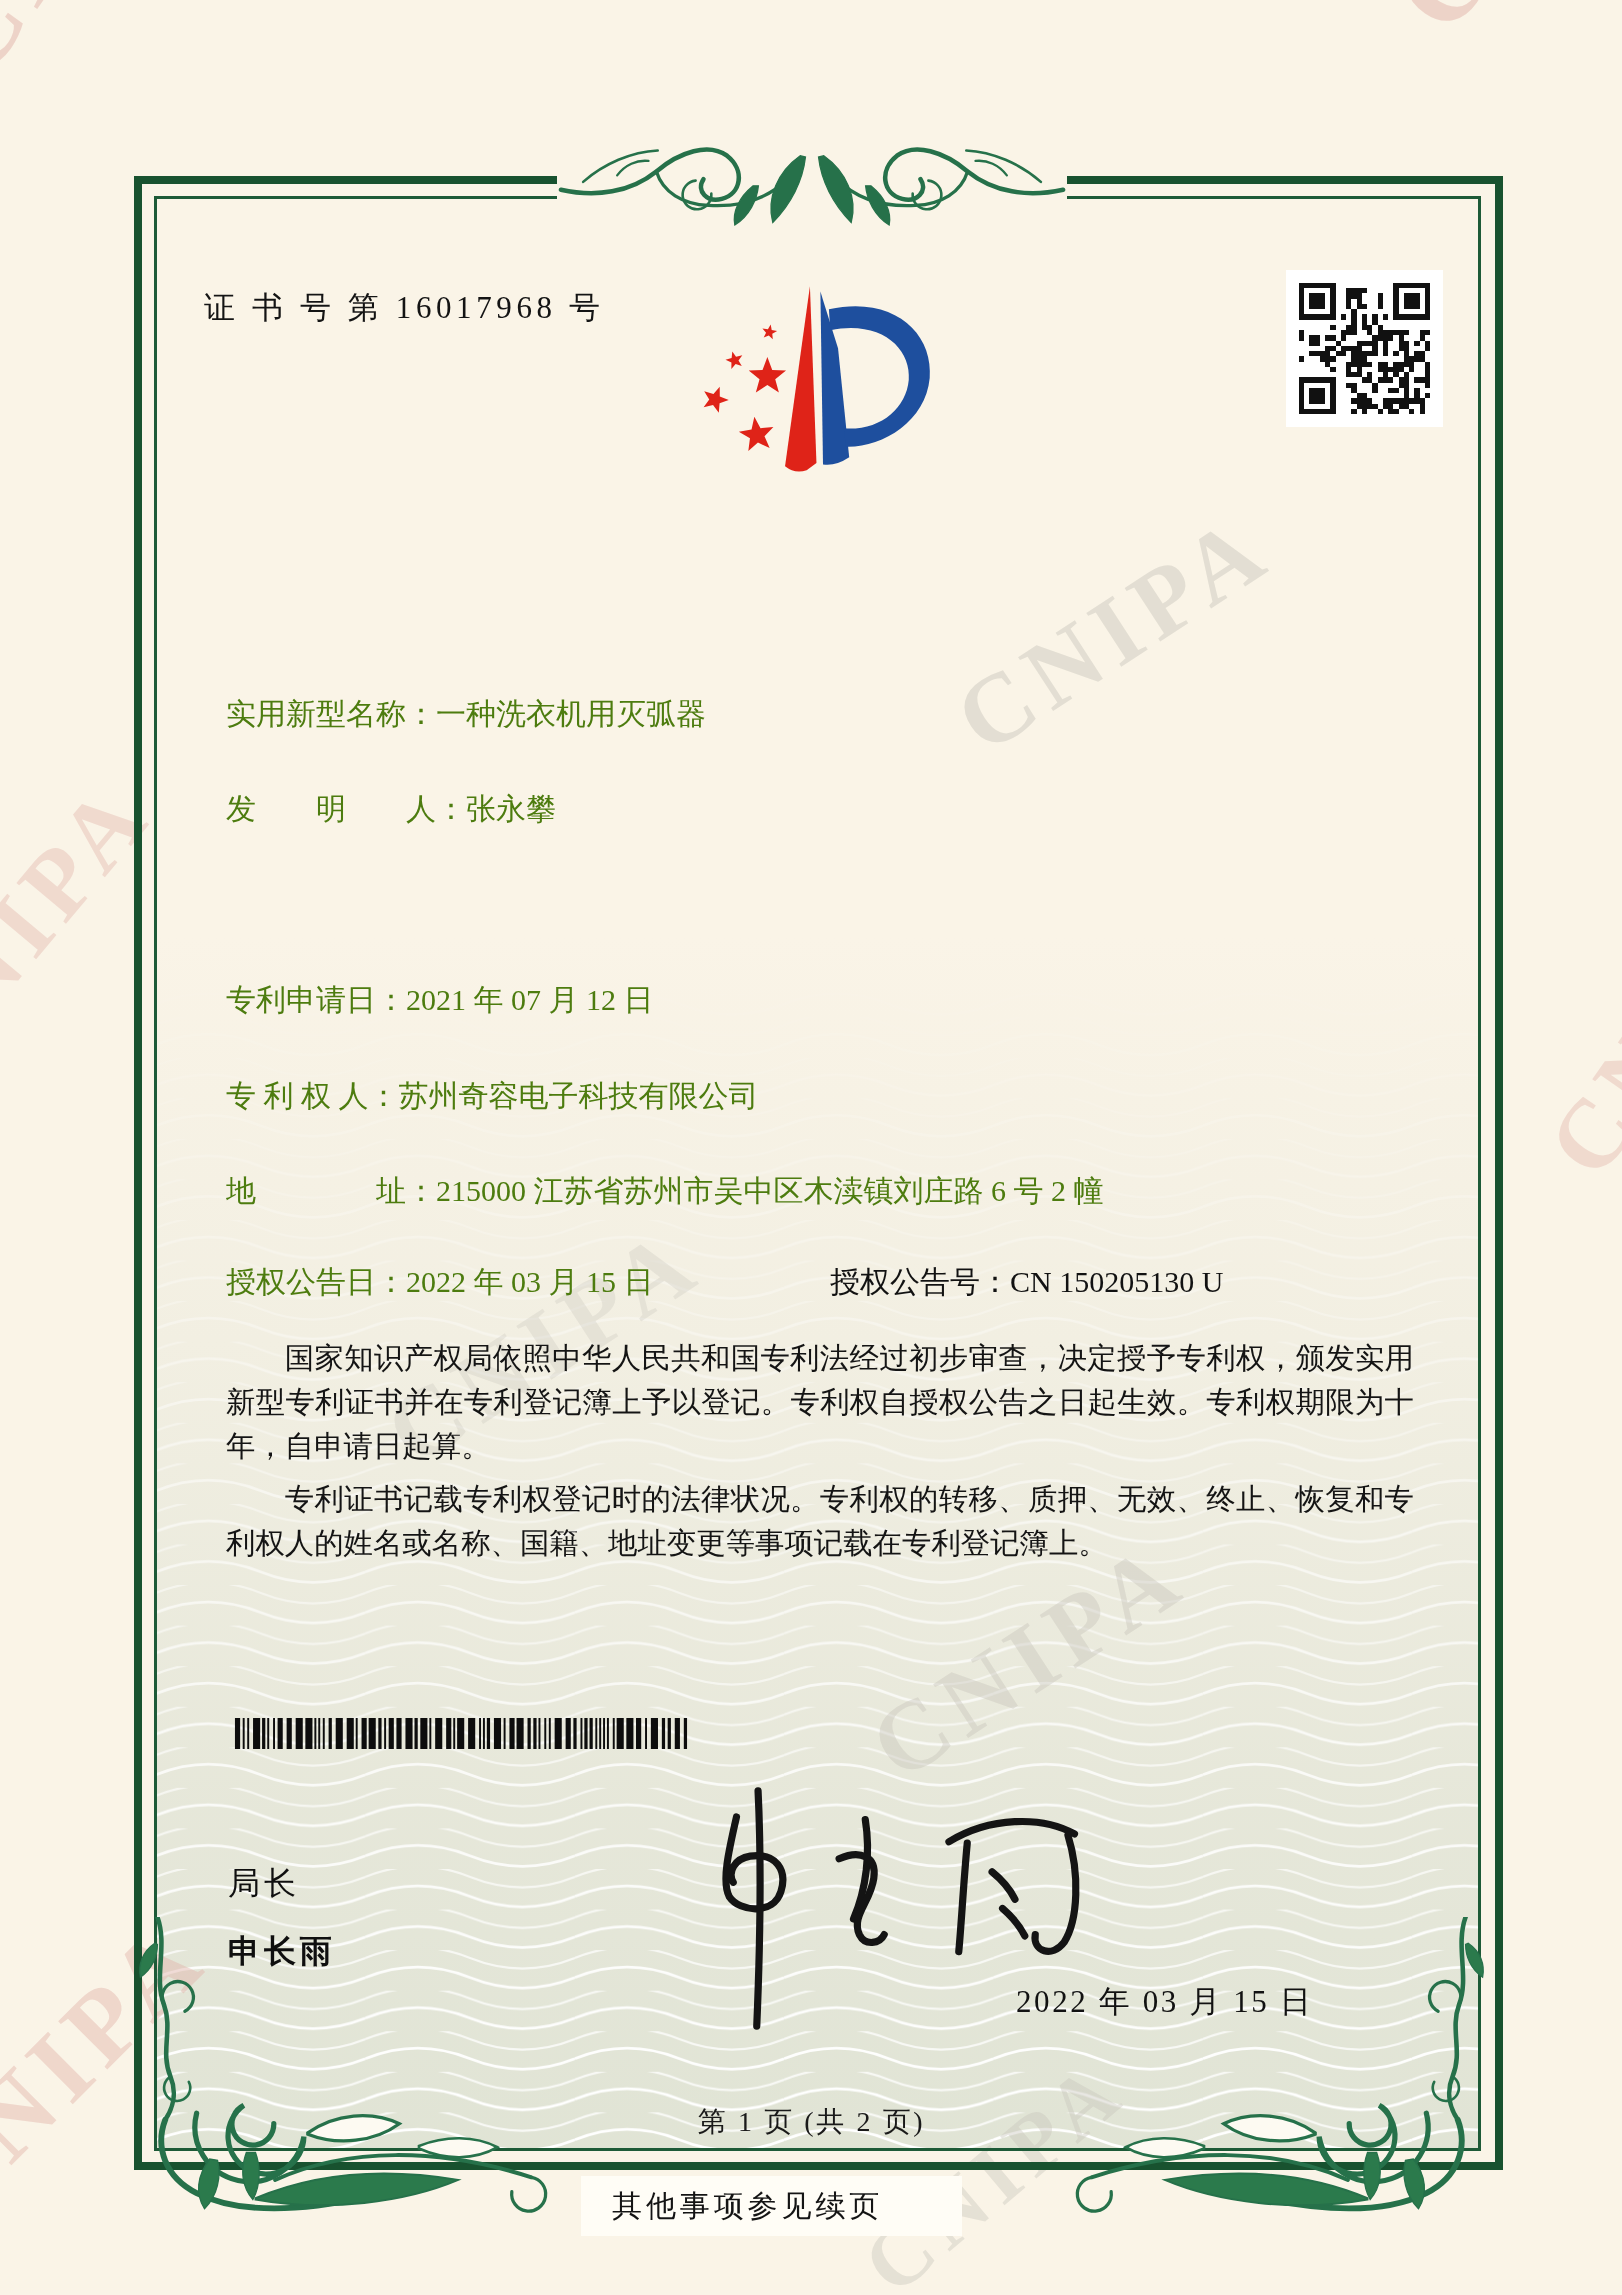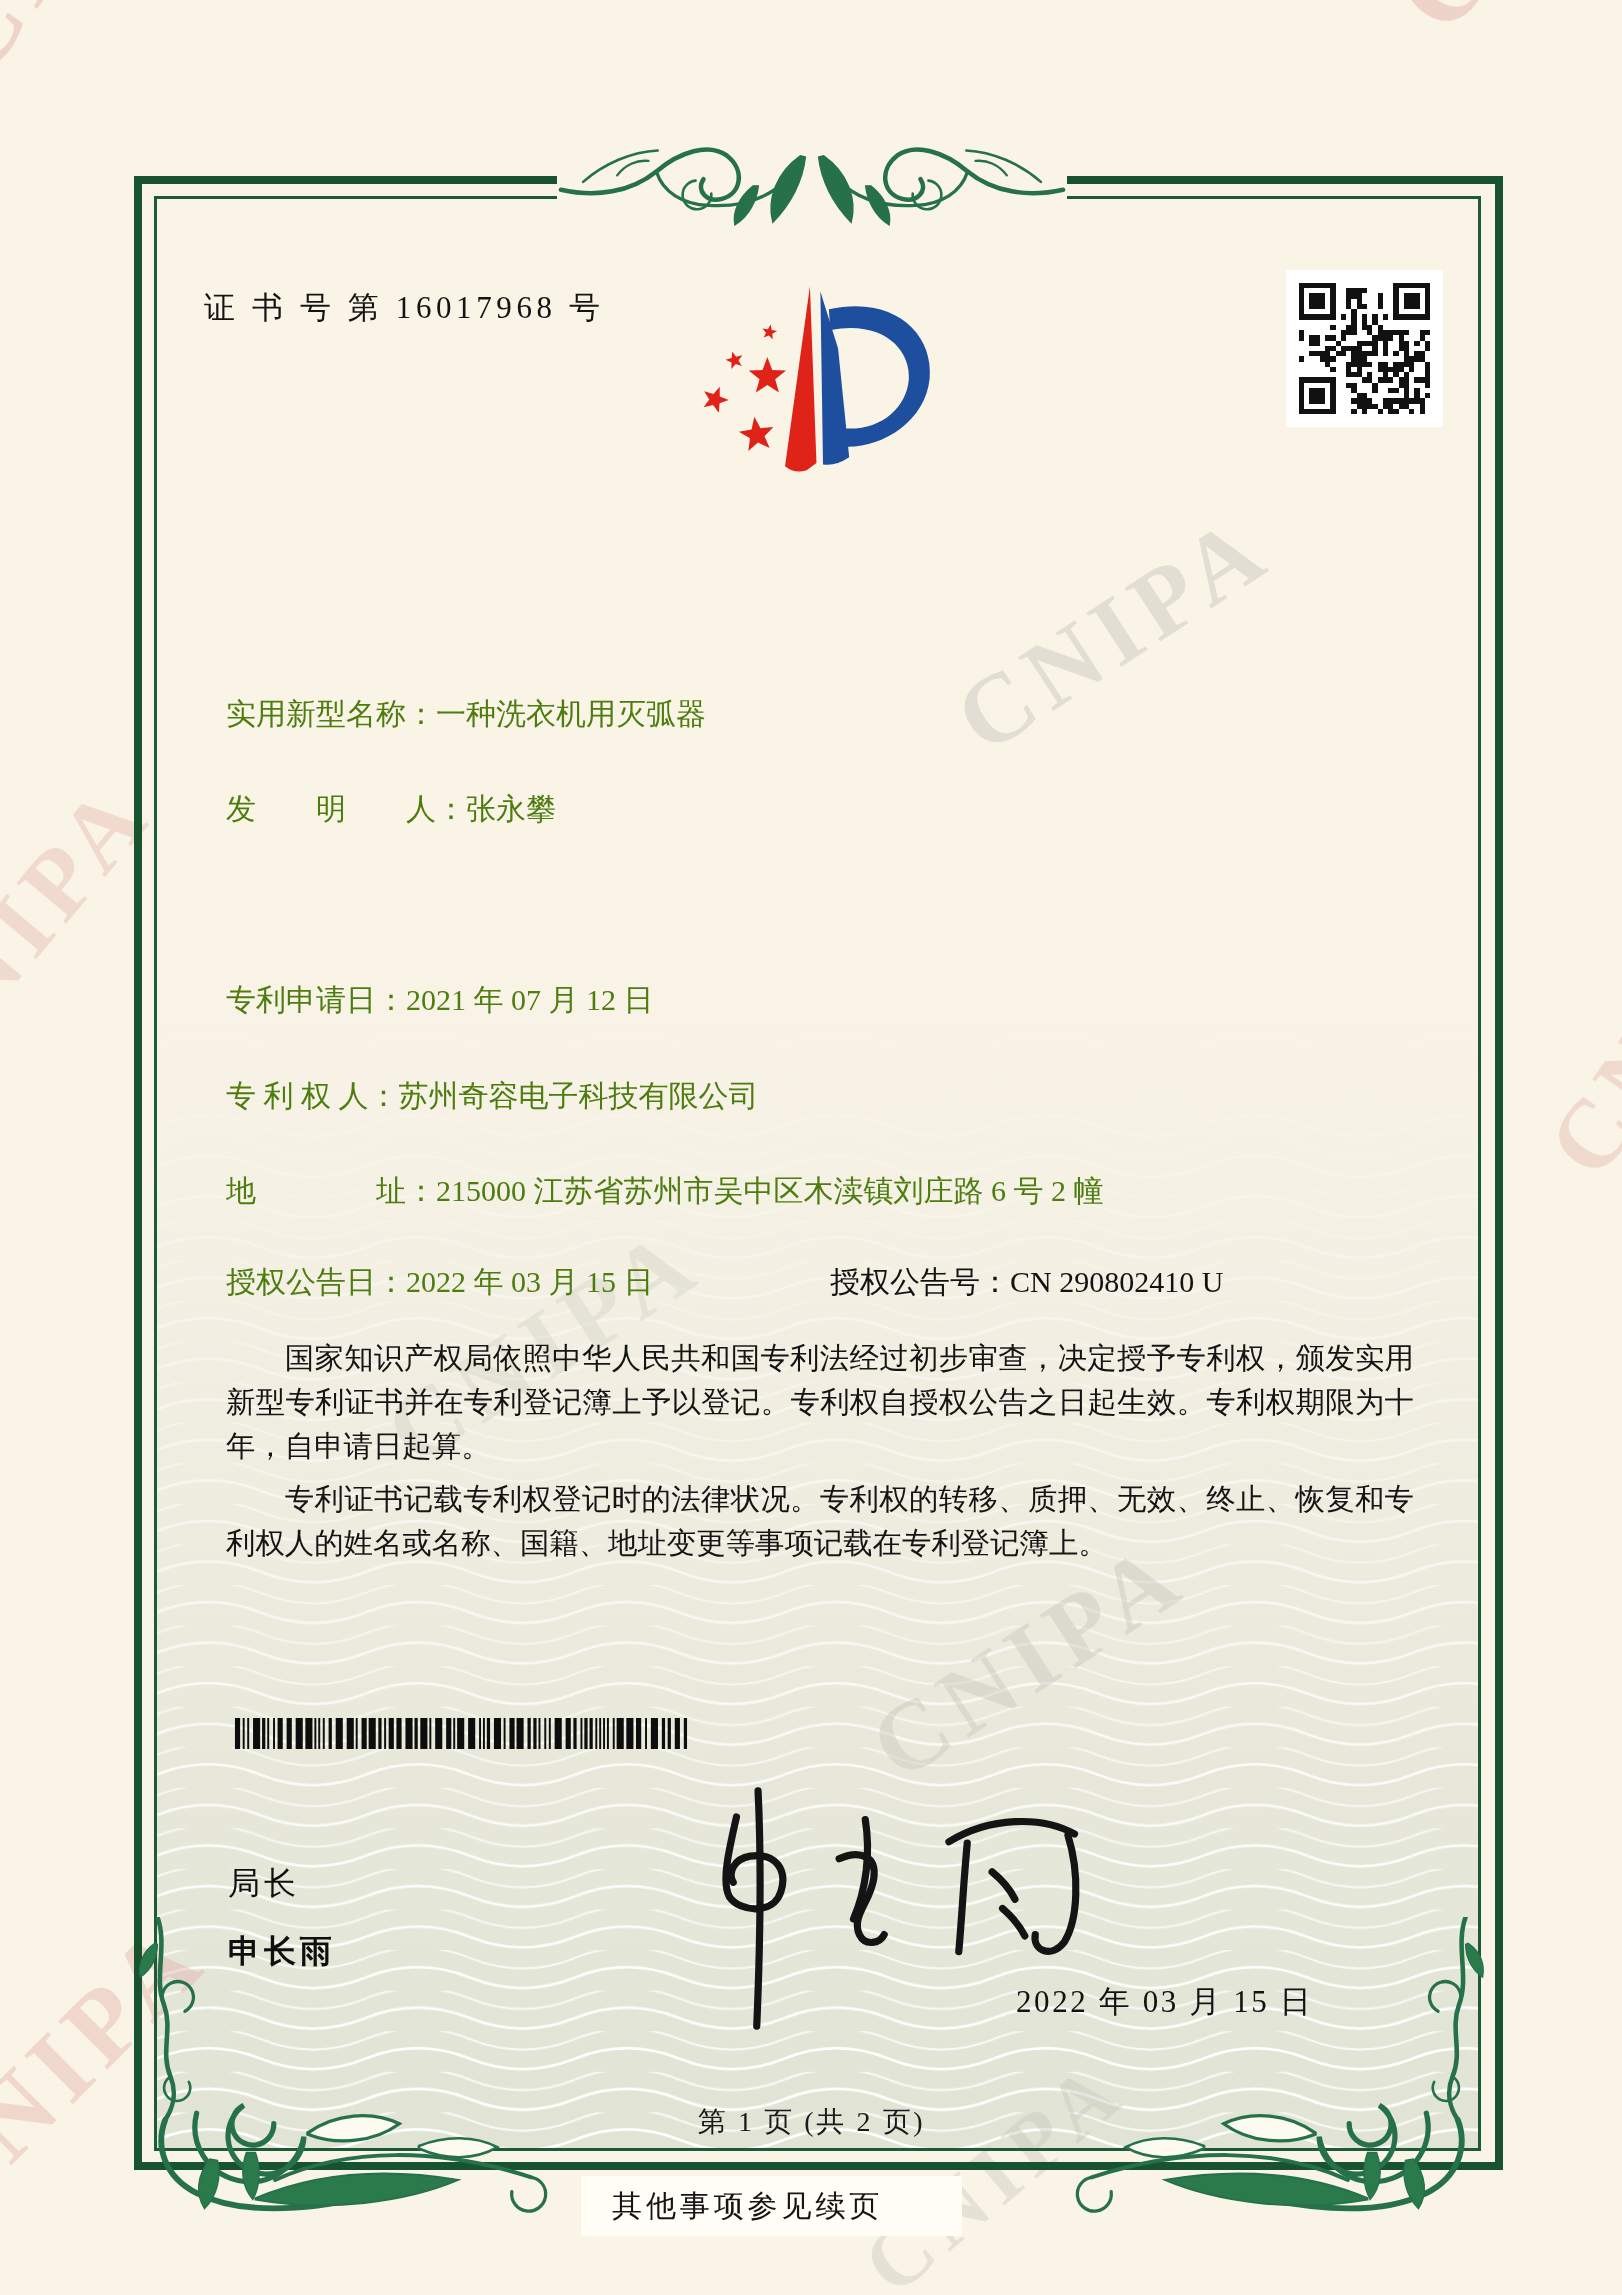--- a/index.html
+++ b/index.html
@@ -472,21 +472,21 @@
       <span class="lab">专 利 权 人：</span><span class="val">苏州奇容电子科技有限公司</span>
     </div>
     <div class="row" style="top:1171px;">
       <span class="lab">地　　　　址：</span><span class="val">215000 江苏省苏州市吴中区木渎镇刘庄路 6 号 2 幢</span>
     </div>
 
     <div class="row" style="top:1262px;">
       <span class="lab">授权公告日：</span><span class="val">2022 年 03 月 15 日</span>
     </div>
     <div class="grant2" style="top:1262px;">
-      <span class="lab">授权公告号：</span><span class="val">CN 290802410 U</span>
+      <span class="lab">授权公告号：</span><span class="val">CN 150205130 U</span>
     </div>
 
     <div class="paras">
       <p>国家知识产权局依照中华人民共和国专利法经过初步审查，决定授予专利权，颁发实用新型专利证书并在专利登记簿上予以登记。专利权自授权公告之日起生效。专利权期限为十年，自申请日起算。</p>
       <p>专利证书记载专利权登记时的法律状况。专利权的转移、质押、无效、终止、恢复和专利权人的姓名或名称、国籍、地址变更等事项记载在专利登记簿上。</p>
     </div>
 
     <svg class="barcode" id="barcode" width="458" height="31" viewBox="0 0 700 48">
         <rect x="0" y="0" width="8" height="48" fill="#0d0d0d"></rect>
         <rect x="12" y="0" width="3" height="48" fill="#0d0d0d"></rect>

